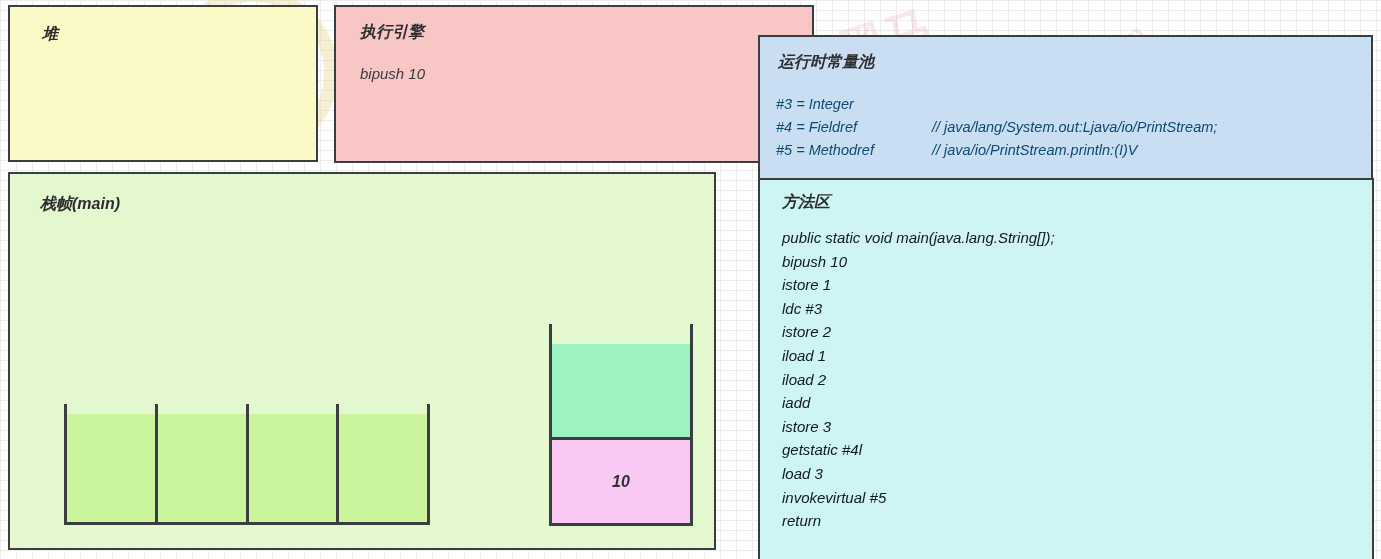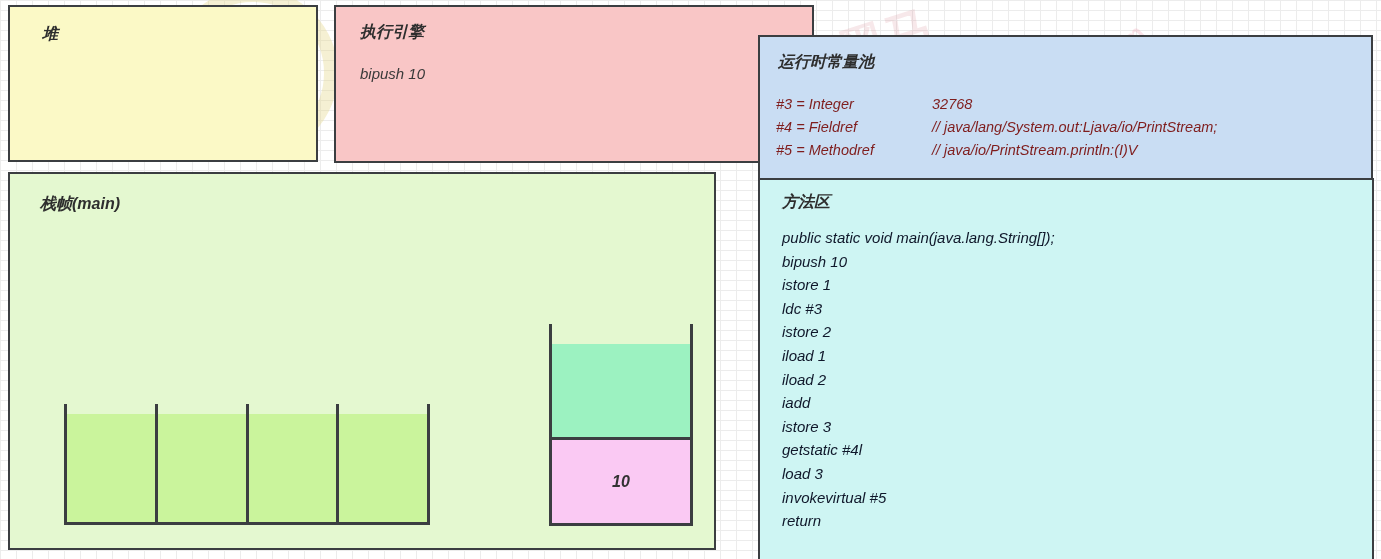--- a/index.html
+++ b/index.html
@@ -41,21 +41,21 @@
   .heap .title{left:32px;top:17px;}
   .engine .title{left:24px;top:15px;}
   .engine .body-text{left:24px;top:58px;}
   .pool .title{left:18px;top:15px;}
   .frame .title{left:30px;top:20px;}
   .method .title{left:22px;top:12px;}
 
   
   .entries{
     position:absolute;left:16px;top:56px;right:18px;
-    font-style:italic;font-size:14.5px;color:#7f1d1d;line-height:23px;
+    font-style:italic;font-size:14.5px;color:#0c4a6e;line-height:23px;
   }
   .entry{display:flex;white-space:nowrap;}
   .entry-key{width:156px;flex:0 0 156px;}
   .entry-value{flex:1;}
 
   
   .bytecode{
     position:absolute;left:22px;top:46px;
     font-style:italic;font-size:15px;color:#0f172a;line-height:23.6px;
   }
@@ -129,21 +129,20 @@
     <div class="title">执行引擎</div>
     <div class="body-text">bipush 10</div>
   </div>
 
   <div class="box pool">
     <div class="title">运行时常量池</div>
     <div class="entries">
 
         <div class="entry">
           <span class="entry-key">#3 = Integer</span>
-          <span class="entry-value">32768</span>
         </div>
 
         <div class="entry">
           <span class="entry-key">#4 = Fieldref</span>
           <span class="entry-value">// java/lang/System.out:Ljava/io/PrintStream;</span>
         </div>
 
         <div class="entry">
           <span class="entry-key">#5 = Methodref</span>
           <span class="entry-value">// java/io/PrintStream.println:(I)V</span>

